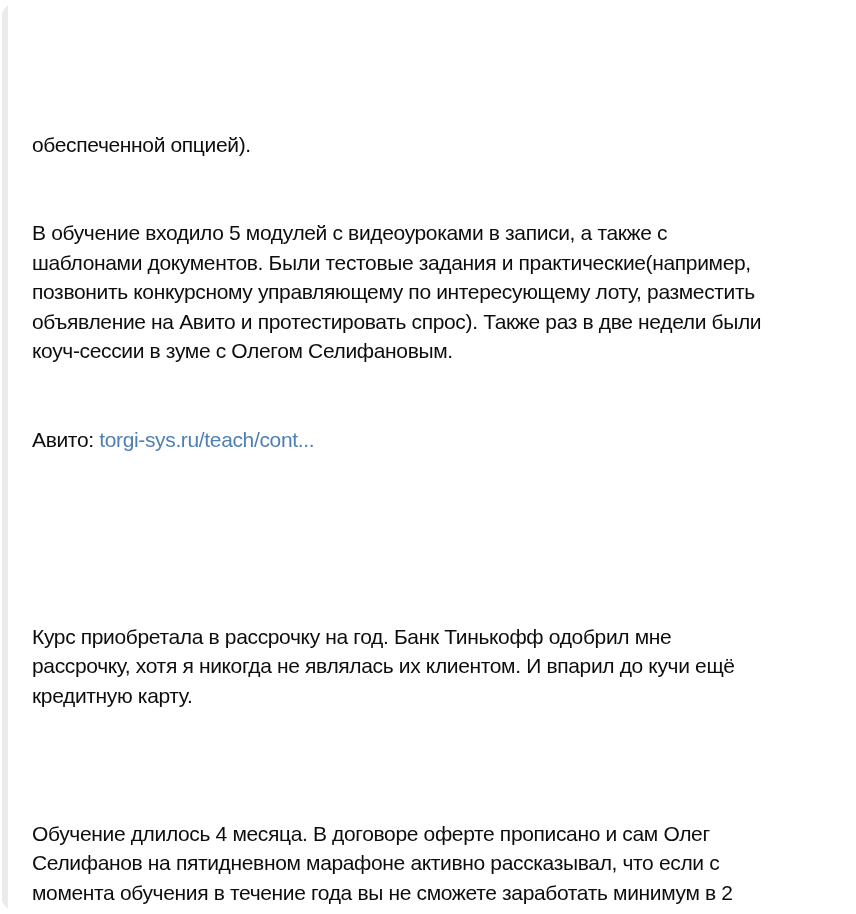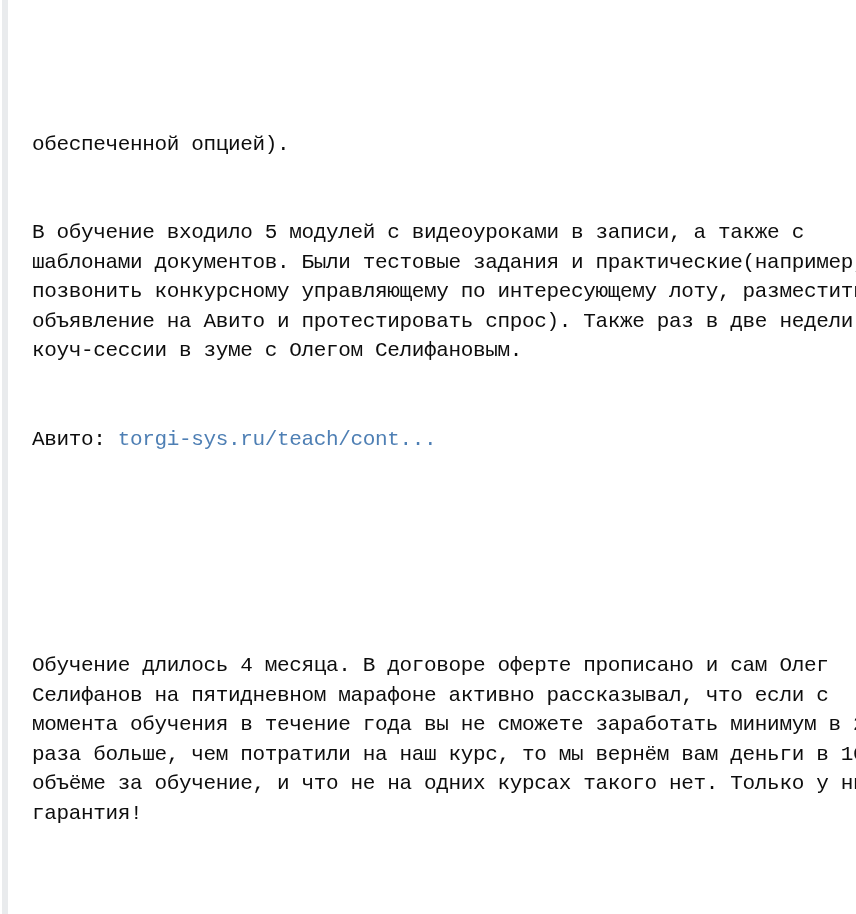--- a/index.html
+++ b/index.html
@@ -9,21 +9,22 @@
     width: 856px;
     height: 914px;
     overflow: hidden;
   }
   .page {
     position: relative;
     width: 856px;
     height: 914px;
     background: #ffffff;
     overflow: hidden;
-    font-family: Liberation Mono, monospace;
+    font-family: Liberation Sans, sans-serif;
+    border-radius: 22px;
   }
   .left-gutter {
     position: absolute;
     left: 2px;
     top: 0;
     width: 6px;
     height: 914px;
     background: #e9ebed;
   }
   .post-body {
@@ -65,20 +66,23 @@
     <p class="first">
       <span class="blk">обеспеченной опцией).</span>
       <span class="blk">В обучение входило 5 модулей с видеоуроками в записи, а также с
 шаблонами документов. Были тестовые задания и практические(например,
 позвонить конкурсному управляющему по интересующему лоту, разместить
 объявление на Авито и протестировать спрос). Также раз в две недели были
 коуч-сессии в зуме с Олегом Селифановым.</span>
       <span class="blk"><span>Авито: </span><a class="post-link" href="#">torgi-sys.ru/teach/cont...</a></span>
     </p>
 
+    <p>Курс приобретала в рассрочку на год. Банк Тинькофф одобрил мне
+рассрочку, хотя я никогда не являлась их клиентом. И впарил до кучи ещё
+кредитную карту.</p>
 
     <p>Обучение длилось 4 месяца. В договоре оферте прописано и сам Олег
 Селифанов на пятидневном марафоне активно рассказывал, что если с
 момента обучения в течение года вы не сможете заработать минимум в 2
 раза больше, чем потратили на наш курс, то мы вернём вам деньги в 100%
 объёме за обучение, и что не на одних курсах такого нет. Только у них такая
 гарантия!</p>
 
     
 

